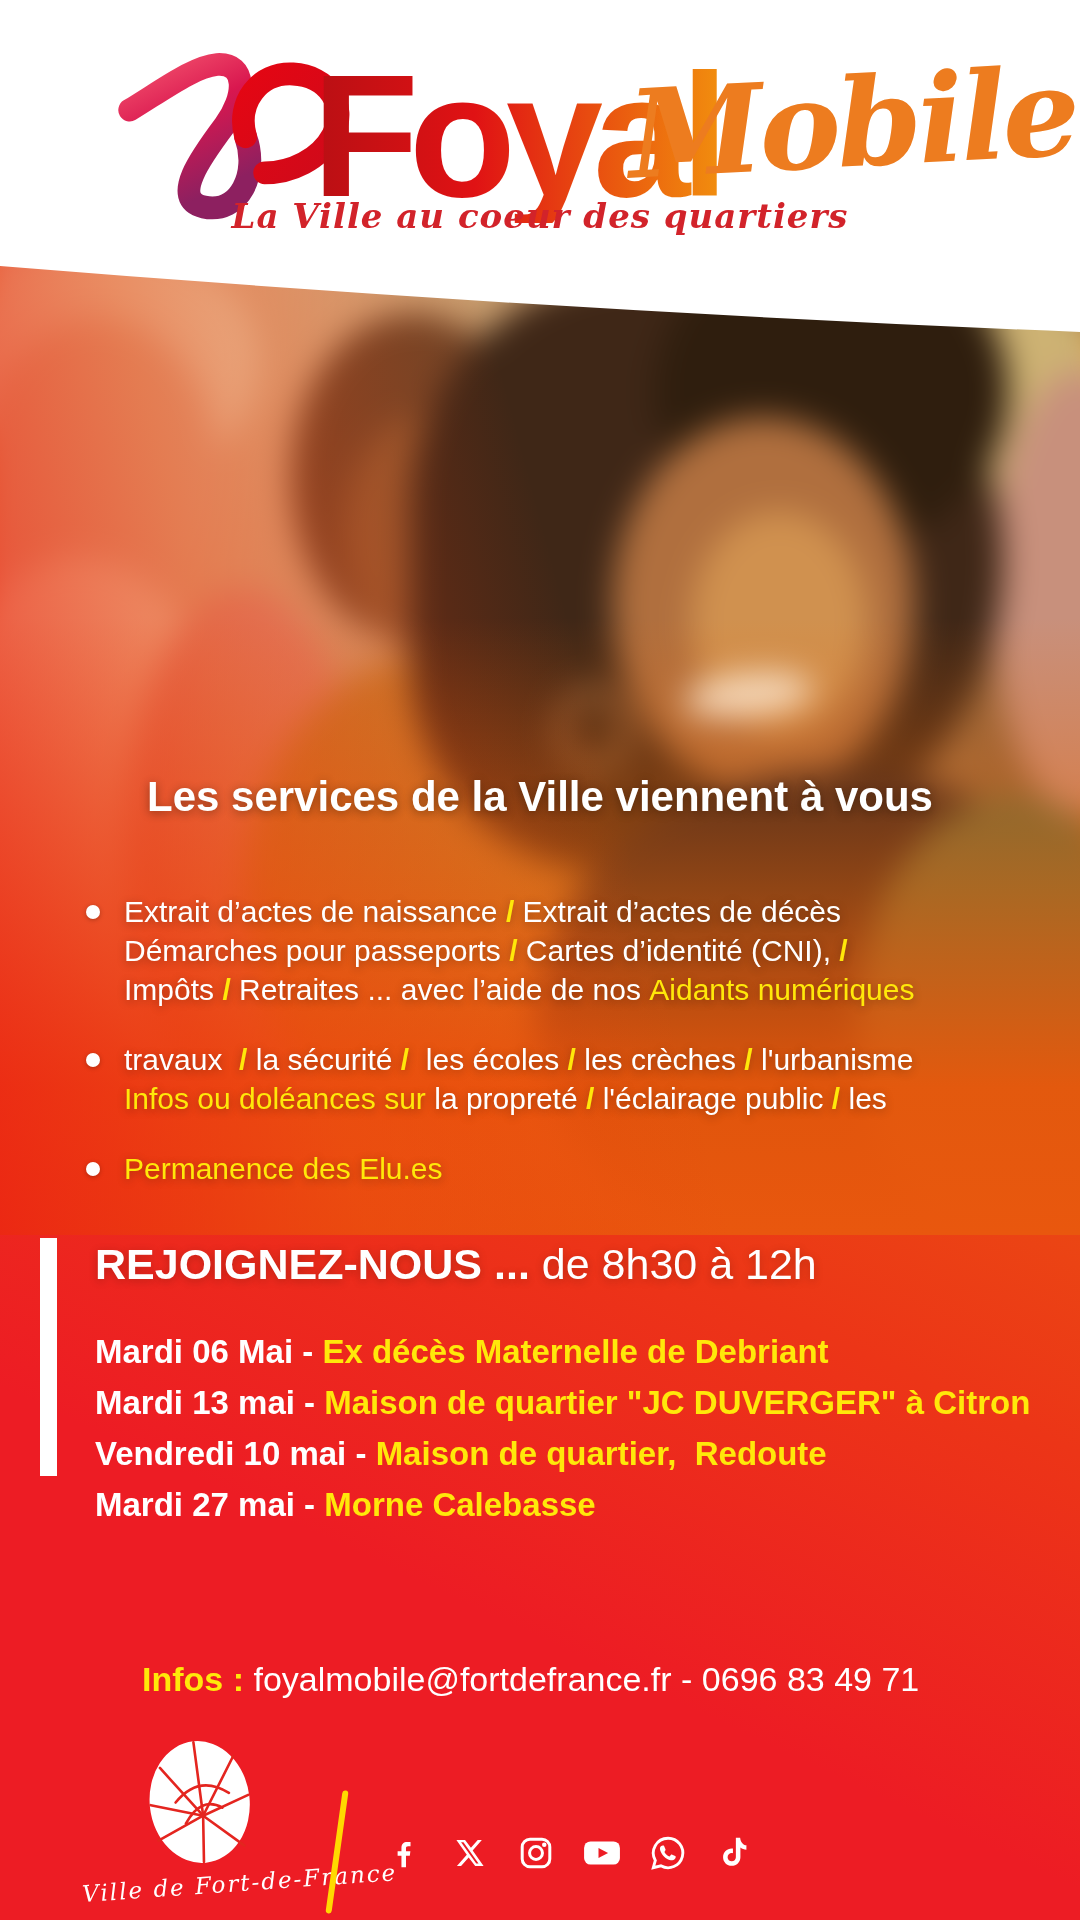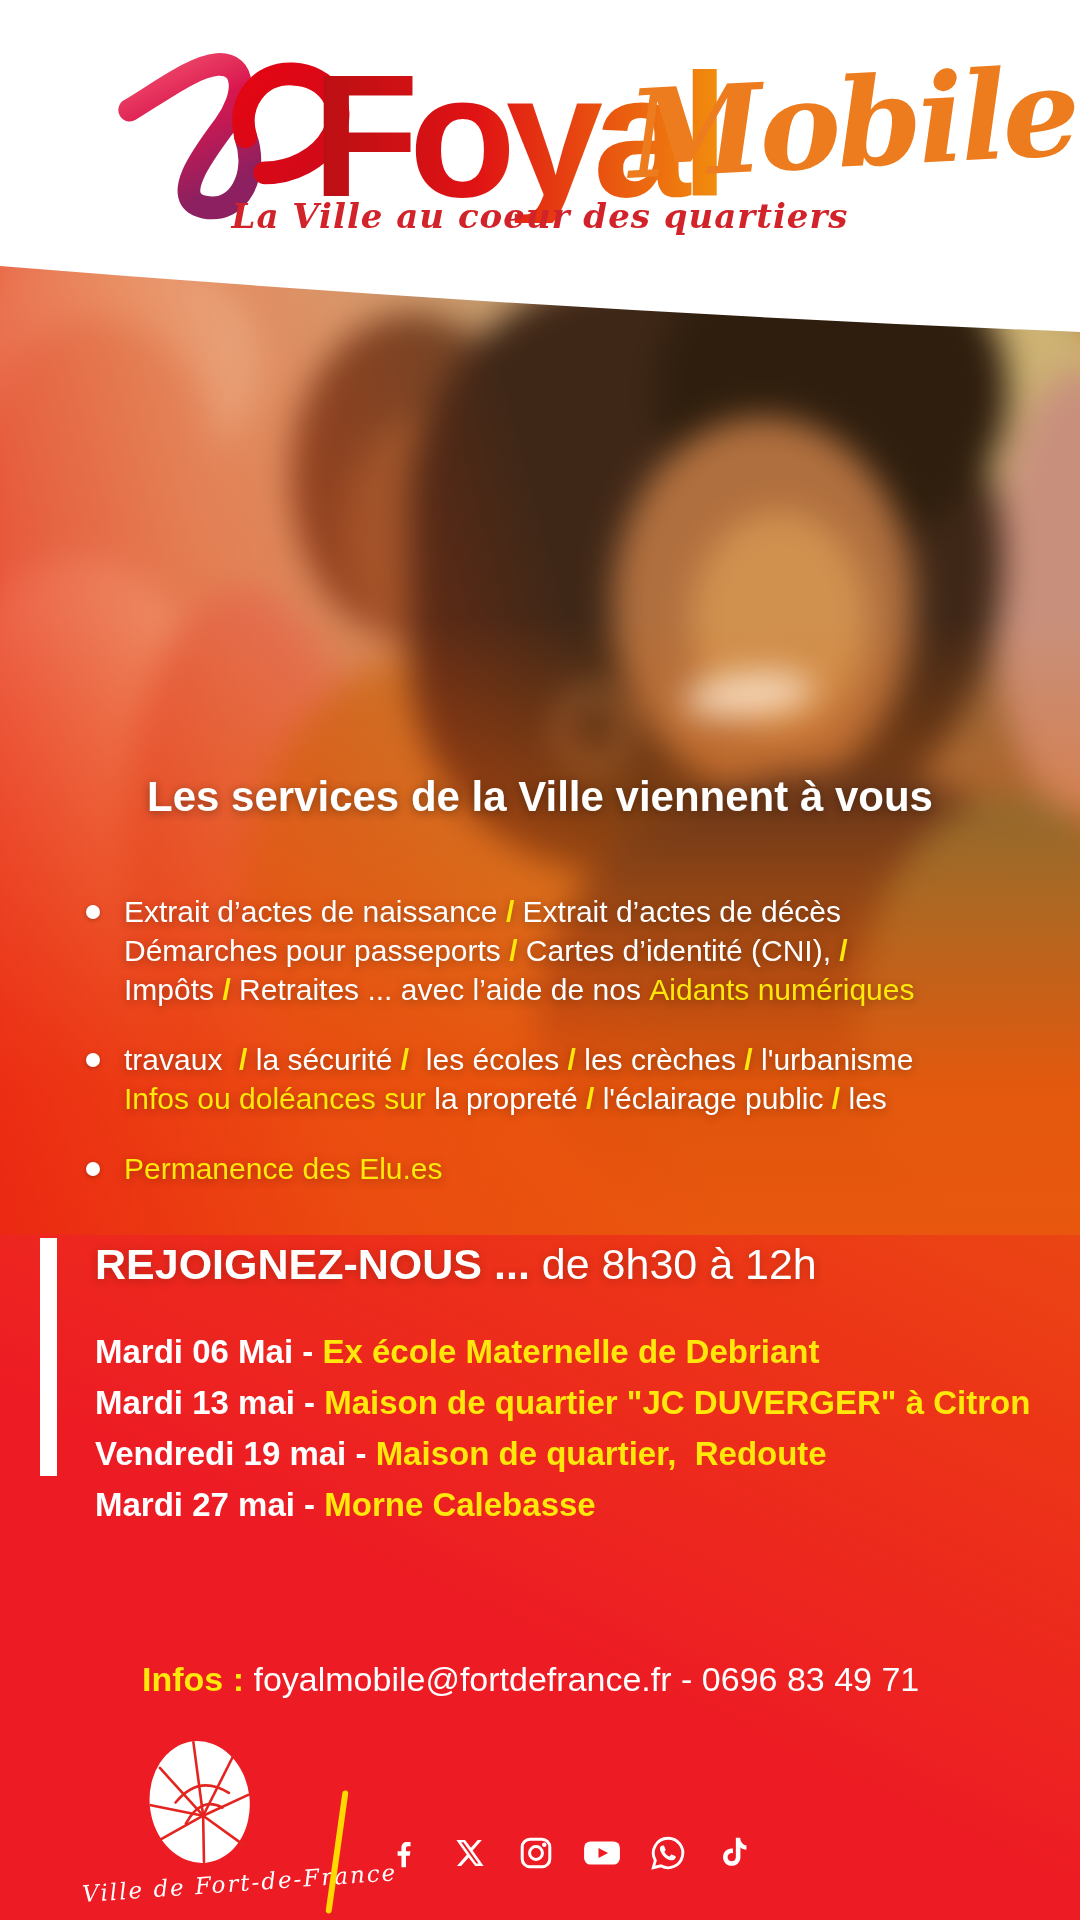--- a/index.html
+++ b/index.html
@@ -171,23 +171,23 @@
         <span class="dot"></span>
         <div class="bullet-text">
           <div class="bullet-line"><span class="seg-yb">Permanence des Elu.es</span></div>
         </div>
       </div>
     </div>
 
   <div class="join-bar"></div>
   <div class="join-heading"><b>REJOIGNEZ-NOUS ...</b><span> de 8h30 à 12h</span></div>
   <div class="schedule" id="schedule">
-      <div class="sched-row"><span class="sd">Mardi 06 Mai</span><span class="ss"> - </span><span class="sl">Ex école Maternelle de Debriant</span></div>
+      <div class="sched-row"><span class="sd">Mardi 06 Mai</span><span class="ss"> - </span><span class="sl">Ex décès Maternelle de Debriant</span></div>
       <div class="sched-row"><span class="sd">Mardi 13 mai</span><span class="ss"> - </span><span class="sl">Maison de quartier "JC DUVERGER" à Citron</span></div>
-      <div class="sched-row"><span class="sd">Vendredi 19 mai</span><span class="ss"> - </span><span class="sl">Maison de quartier,  Redoute</span></div>
+      <div class="sched-row"><span class="sd">Vendredi 10 mai</span><span class="ss"> - </span><span class="sl">Maison de quartier,  Redoute</span></div>
       <div class="sched-row"><span class="sd">Mardi 27 mai</span><span class="ss"> - </span><span class="sl">Morne Calebasse</span></div>
     </div>
 
   <div class="contact"><span class="label">Infos :</span><span> </span><span>foyalmobile@fortdefrance.fr</span><span> </span><span>-</span><span> </span><span>0696 83 49 71</span></div>
 
   <svg class="emblem" width="124" height="134" viewBox="0 0 124 134">
     <g transform="rotate(-6 62 67)">
       <ellipse cx="62" cy="64" rx="50" ry="61" fill="#ffffff"></ellipse>
       <g stroke="#e4251f" stroke-width="2.6" fill="none" stroke-linecap="round">
         <path d="M64 78 L26 26"></path>

